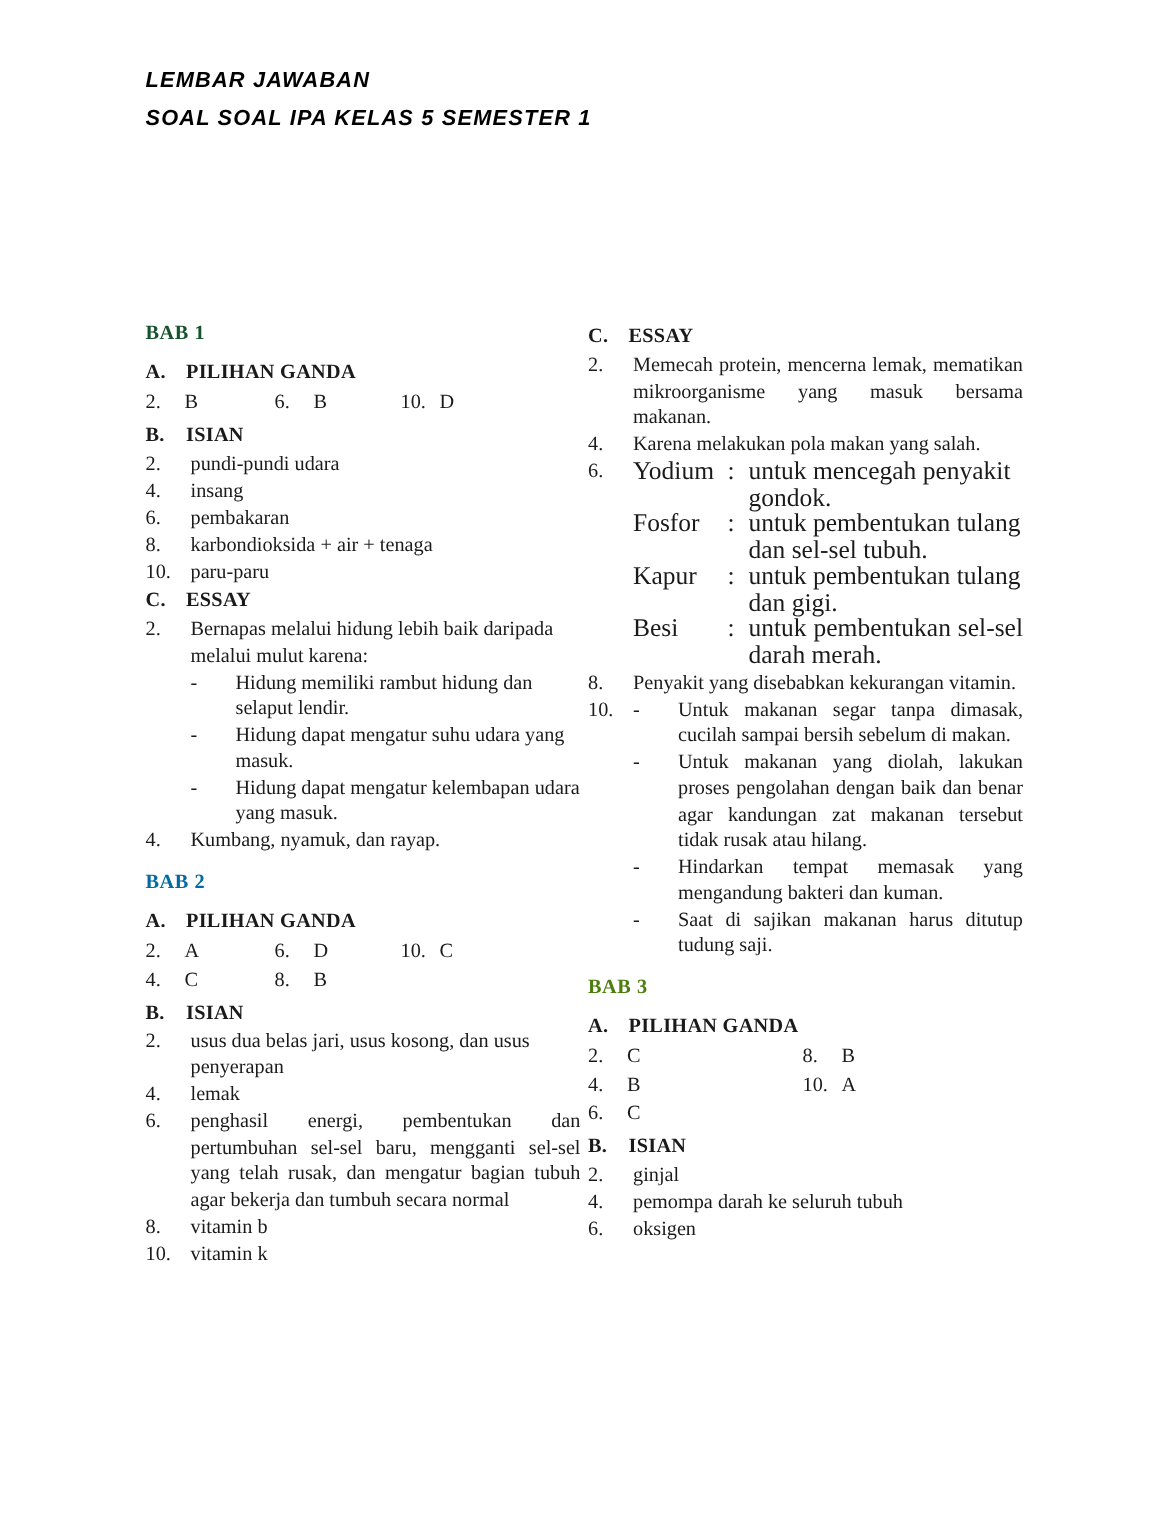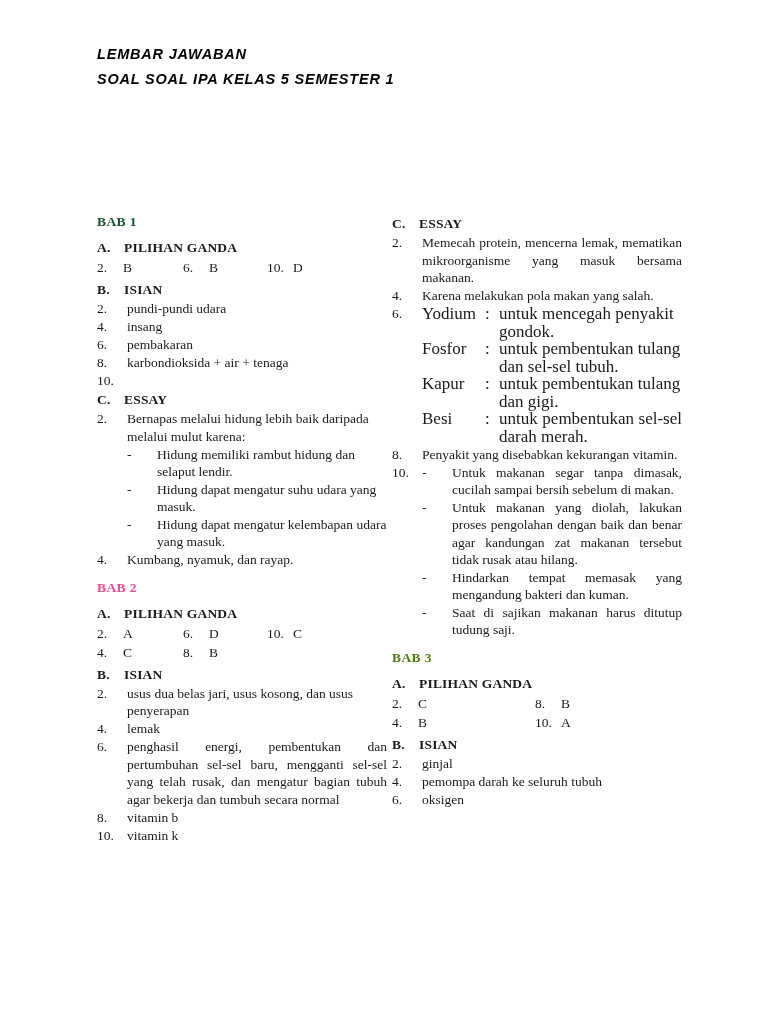--- a/index.html
+++ b/index.html
@@ -212,20 +212,21 @@
         <div class="ans-item">
             <span class="ans-num">6.</span>
             <span class="ans-body">pembakaran</span>
           </div>
         <div class="ans-item">
             <span class="ans-num">8.</span>
             <span class="ans-body">karbondioksida + air + tenaga</span>
           </div>
         <div class="ans-item">
             <span class="ans-num">10.</span>
+            <span class="ans-body">paru-paru</span>
           </div>
       </div>
 
       <div class="section-head">
         <span class="sec-letter">C.</span>
         <span class="sec-title">ESSAY</span>
       </div>
       <div class="ans-item">
         <span class="ans-num">2.</span>
         <span class="ans-body">Bernapas melalui hidung lebih baik daripada melalui mulut karena:</span>
@@ -246,21 +247,21 @@
       </div>
       <div class="ans-item">
         <span class="ans-num">4.</span>
         <span class="ans-body">Kumbang, nyamuk, dan rayap.</span>
       </div>
     </div>
 
     <div class="block-gap"></div>
 
     <div>
-      <div class="bab-heading" style="color: #ec4899;">BAB 2</div>
+      <div class="bab-heading" style="color: #0369a1;">BAB 2</div>
 
       <div class="section-head">
         <span class="sec-letter">A.</span>
         <span class="sec-title">PILIHAN GANDA</span>
       </div>
       <div class="mc-grid cols3">
         <div class="mc-row">
           <span class="mc-cell mc-c0"><span class="mc-num">2.</span><span class="mc-ans">A</span></span>
           <span class="mc-cell mc-c1"><span class="mc-num">6.</span><span class="mc-ans">D</span></span>
           <span class="mc-cell mc-c2"><span class="mc-num">10.</span><span class="mc-ans">C</span></span>
@@ -387,20 +388,23 @@
       </div>
       <div class="mc-grid cols2">
         <div class="mc-row">
           <span class="mc-cell mc-c0"><span class="mc-num">2.</span><span class="mc-ans">C</span></span>
           <span class="mc-cell mc-c1"><span class="mc-num">8.</span><span class="mc-ans">B</span></span>
         </div>
         <div class="mc-row">
           <span class="mc-cell mc-c0"><span class="mc-num">4.</span><span class="mc-ans">B</span></span>
           <span class="mc-cell mc-c1"><span class="mc-num">10.</span><span class="mc-ans">A</span></span>
         </div>
+        <div class="mc-row">
+          <span class="mc-cell mc-c0"><span class="mc-num">6.</span><span class="mc-ans">C</span></span>
+        </div>
       </div>
 
       <div class="section-head">
         <span class="sec-letter">B.</span>
         <span class="sec-title">ISIAN</span>
       </div>
       <div>
         <div class="ans-item">
             <span class="ans-num">2.</span>
             <span class="ans-body">ginjal</span>

